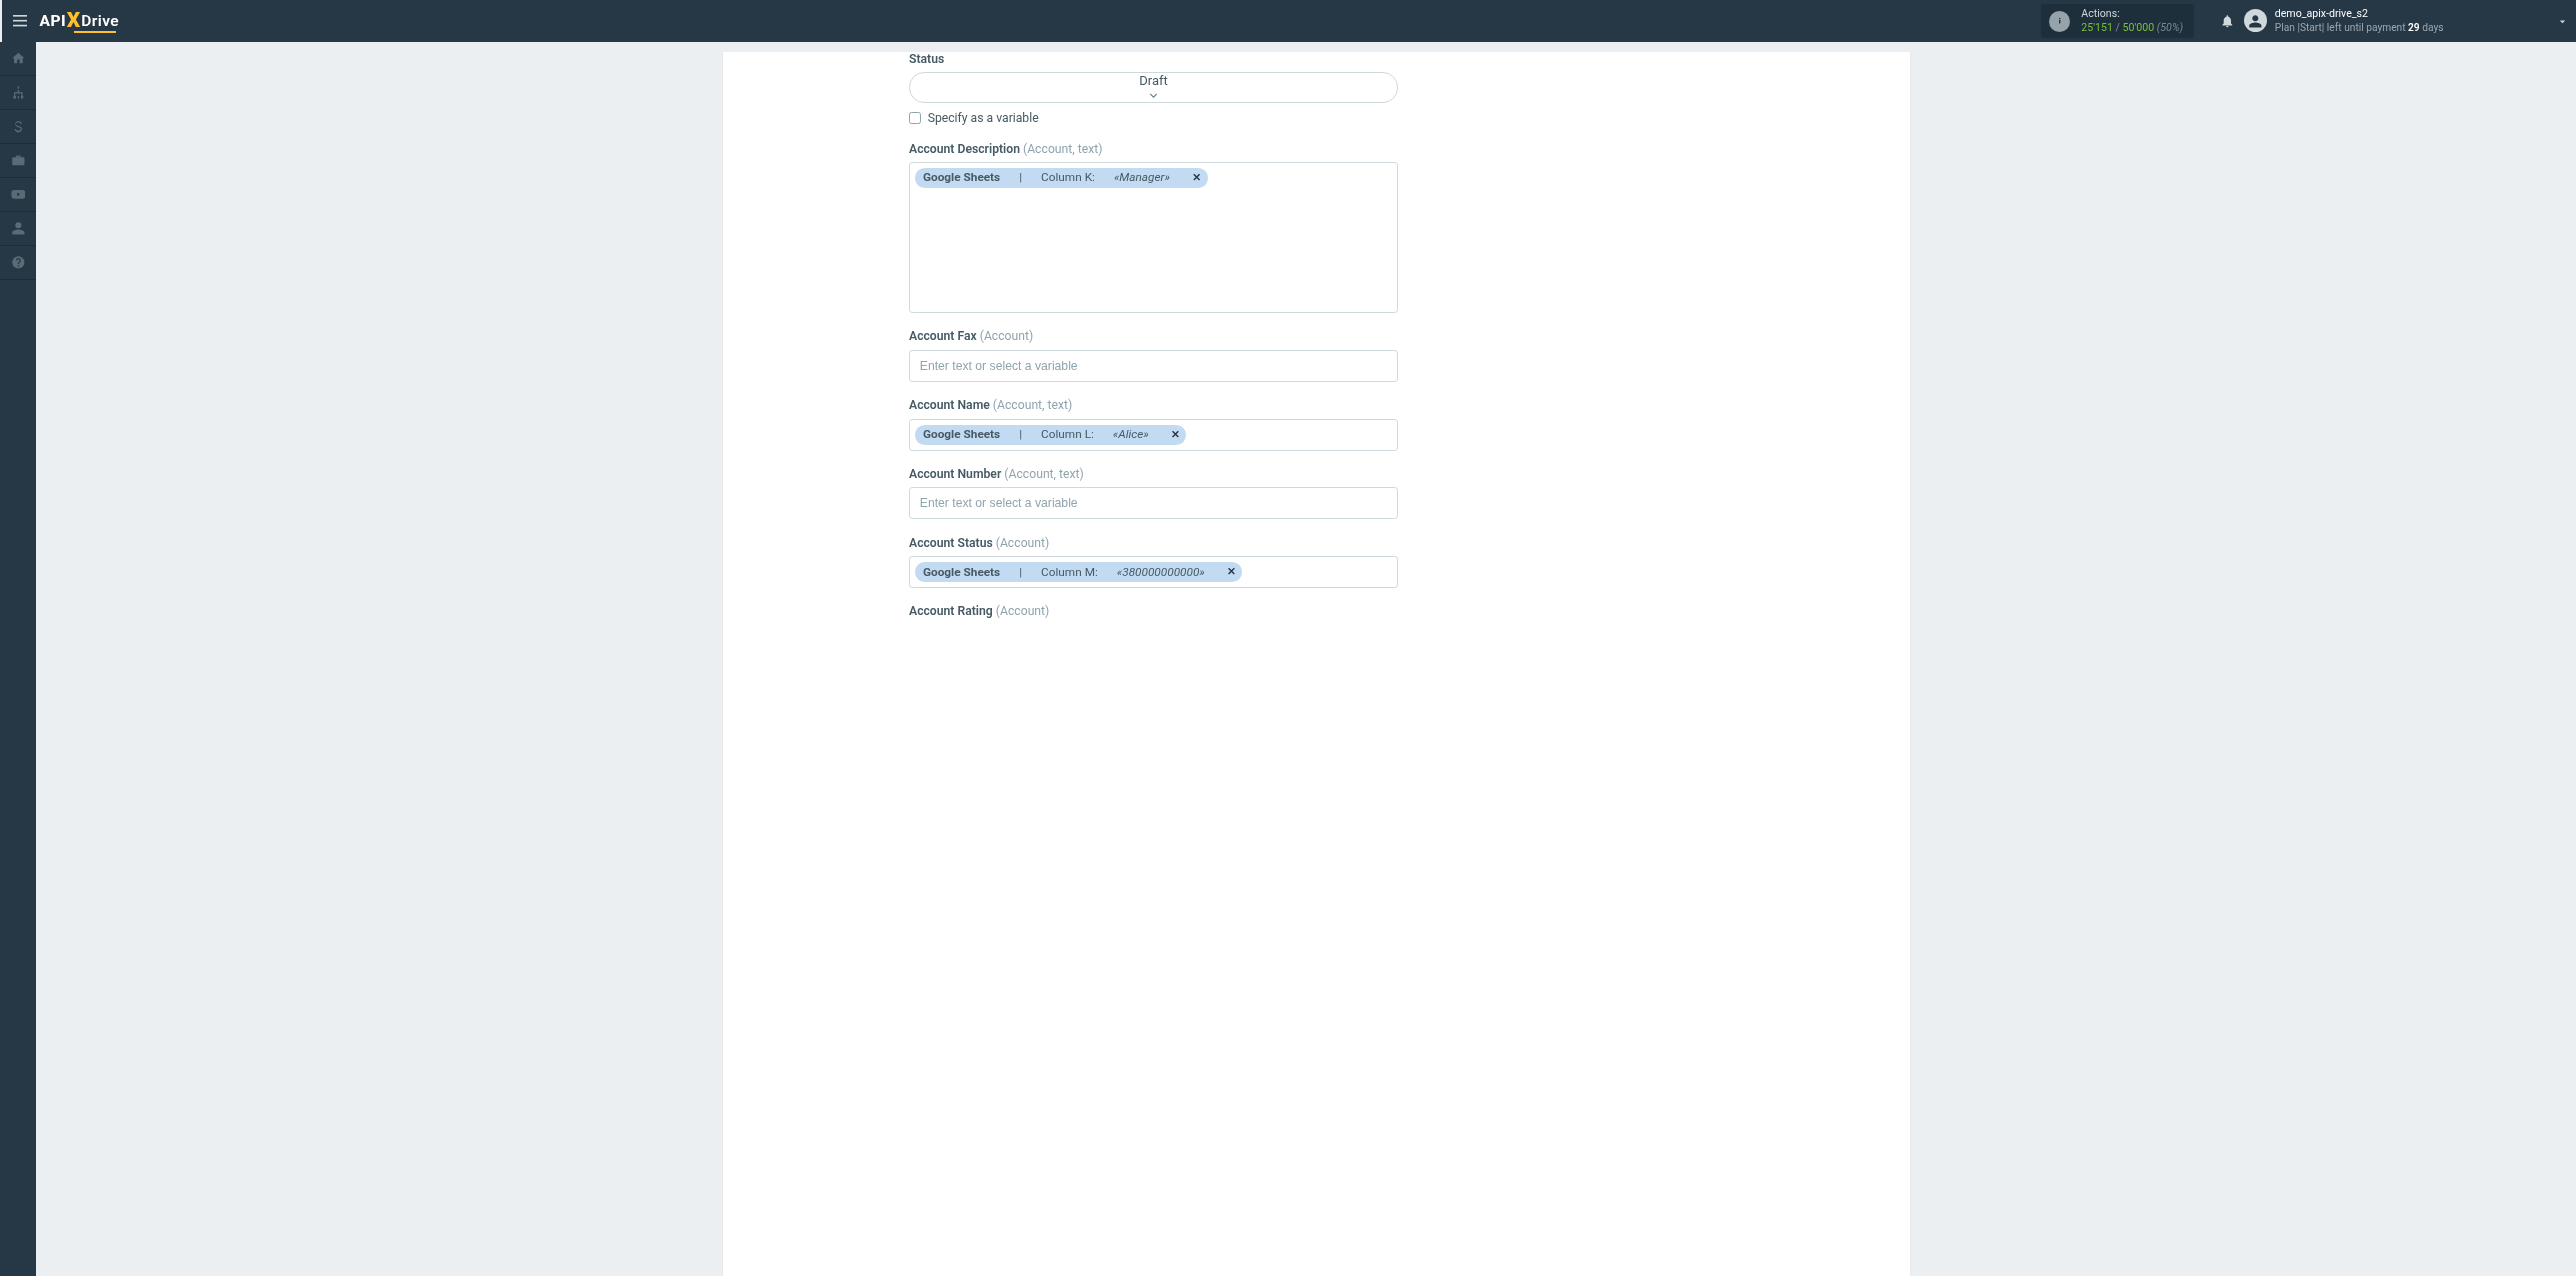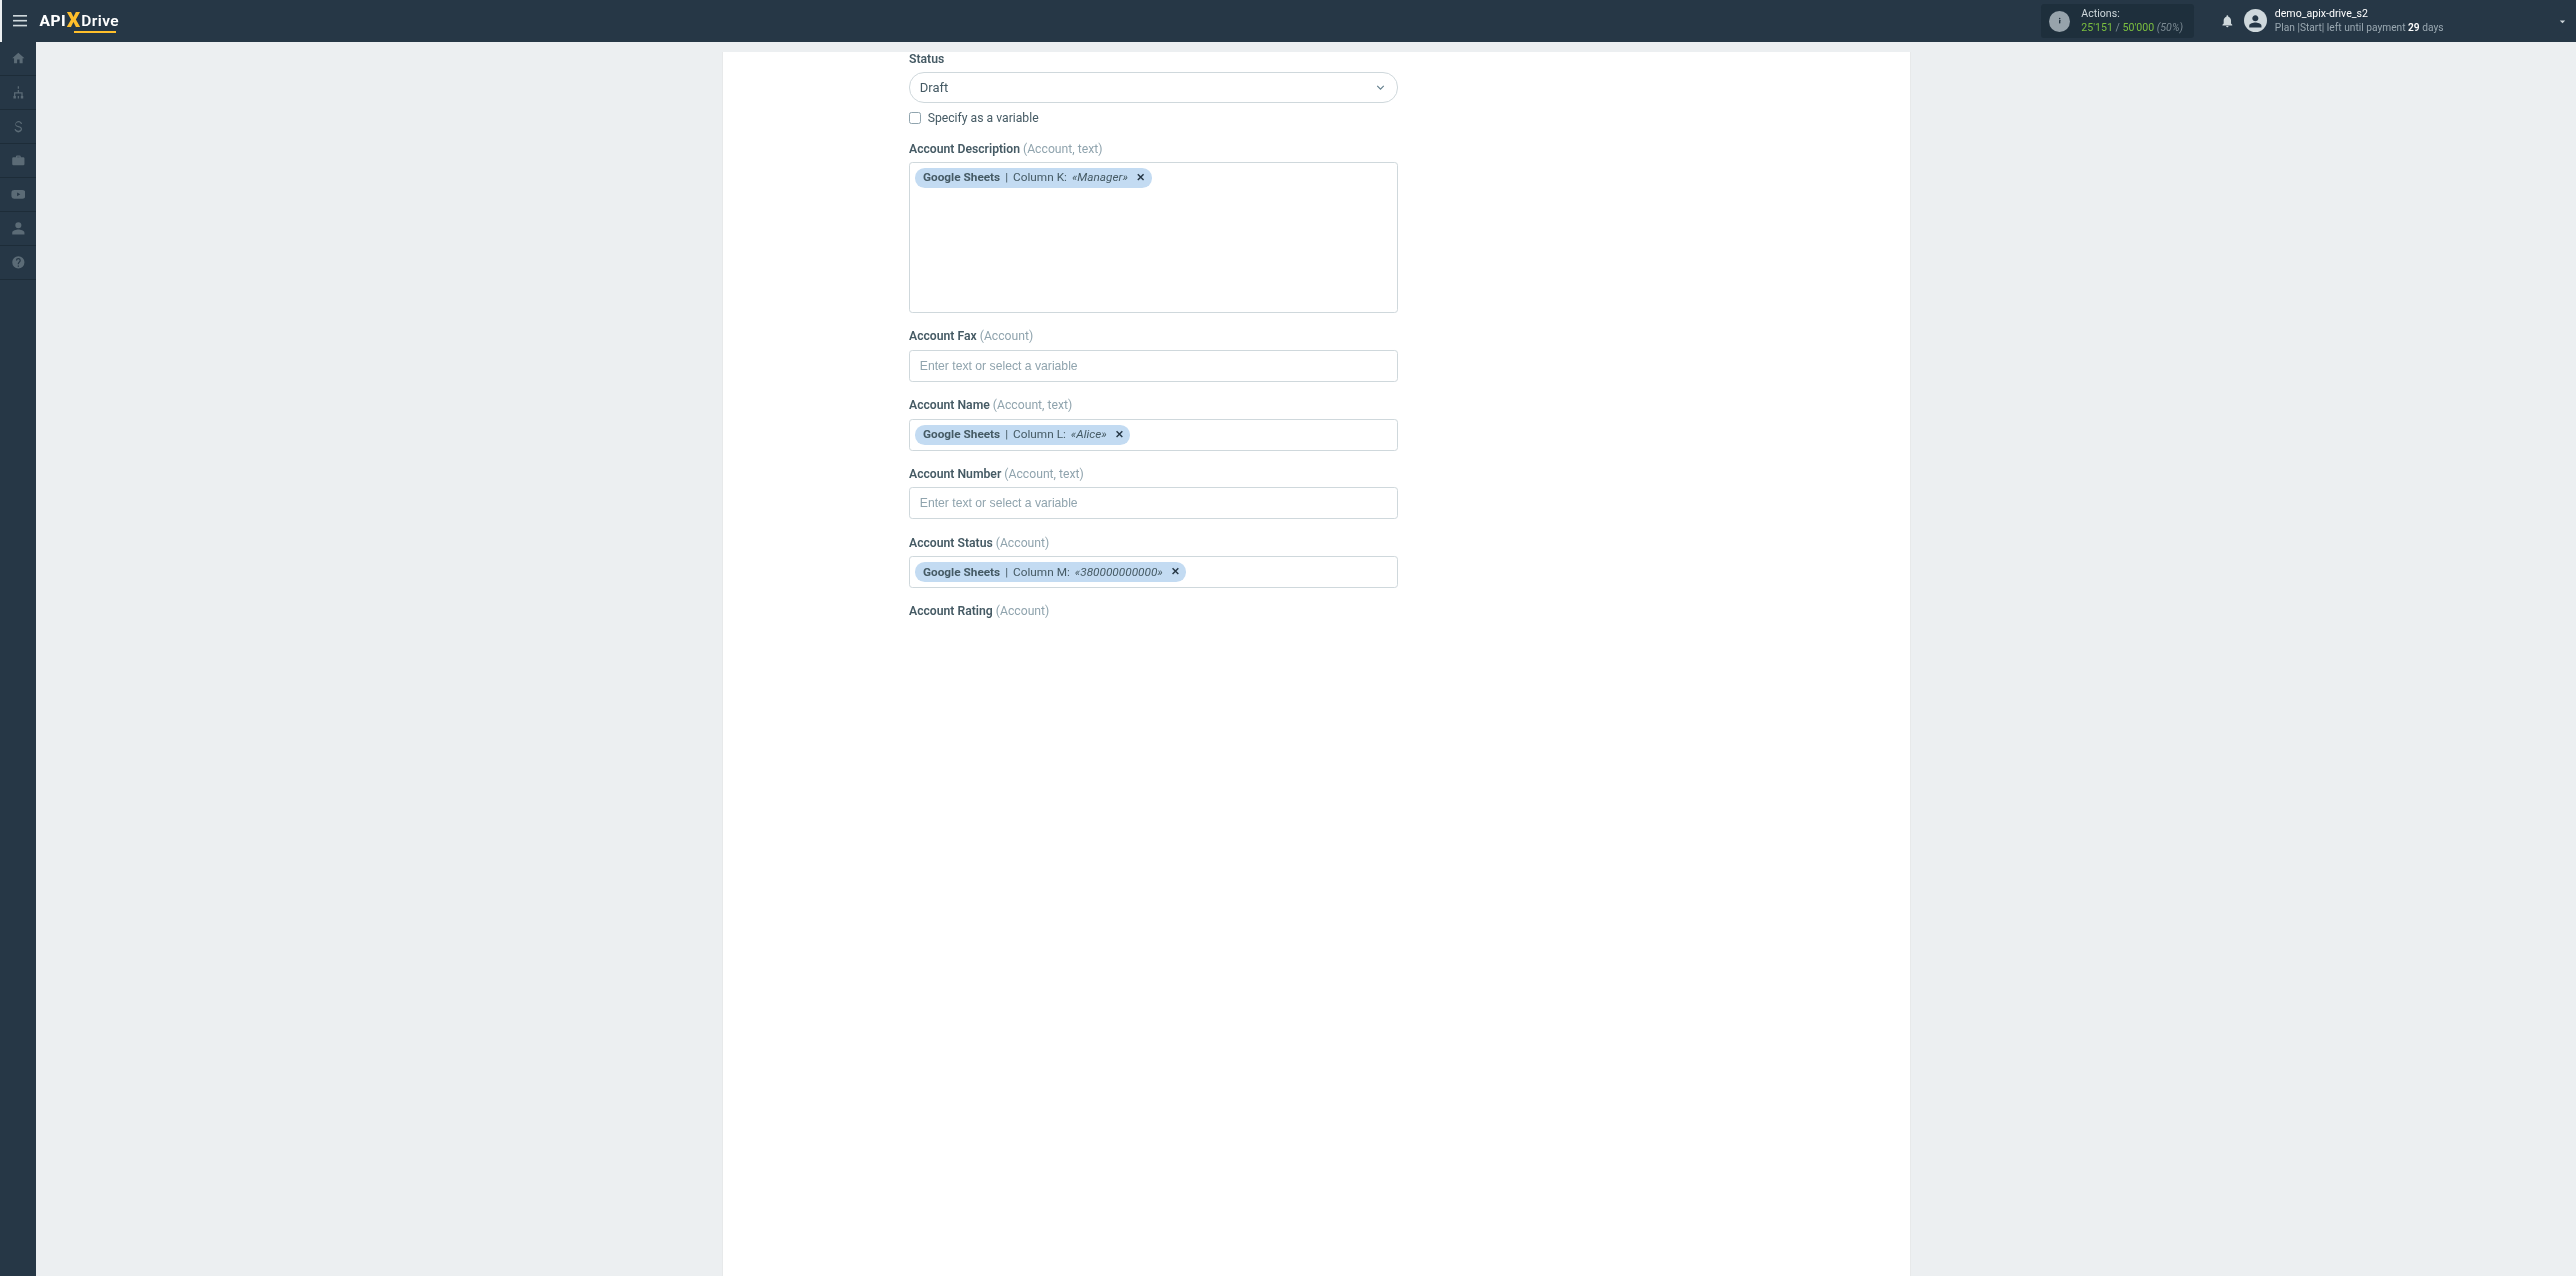--- a/index.html
+++ b/index.html
@@ -188,20 +188,21 @@
     border: 0.8px solid #cfd8dc;
     border-radius: 15px;
     height: 31px;
     display: flex;
     align-items: center;
     justify-content: space-between;
     padding: 0 9.8px;
     background: #fff;
     cursor: pointer;
     color: #455a64;
+    flex-direction: column;
   }
   .select .chev { display: flex; }
   .select .chev svg { stroke: #607d8b; fill: none; }
 
   .checkbox-row {
     display: flex;
     align-items: center;
     gap: 6.5px;
     margin-top: 8.1px;
     color: #455a64;
@@ -227,21 +228,21 @@
     gap: 4.9px;
     cursor: text;
   }
   .tagbox.tall { min-height: 151px; }
   .tag {
     background: #c3dbf2;
     border-radius: 9.8px;
     padding: 2.4px 6.5px 2.4px 8.1px;
     display: inline-flex;
     align-items: center;
-    gap: 5px;
+    gap: 19px;
     color: #263746;
     font-size: 11.8px;
     line-height: 1.3;
   }
   .tag .src { font-weight: 700; color: #455a64; }
   .tag .sep { color: #455a64; }
   .tag .col { color: #455a64; }
   .tag .val { font-style: italic; color: #455a64; }
   .tag .x {
     margin-left: 3.3px;

